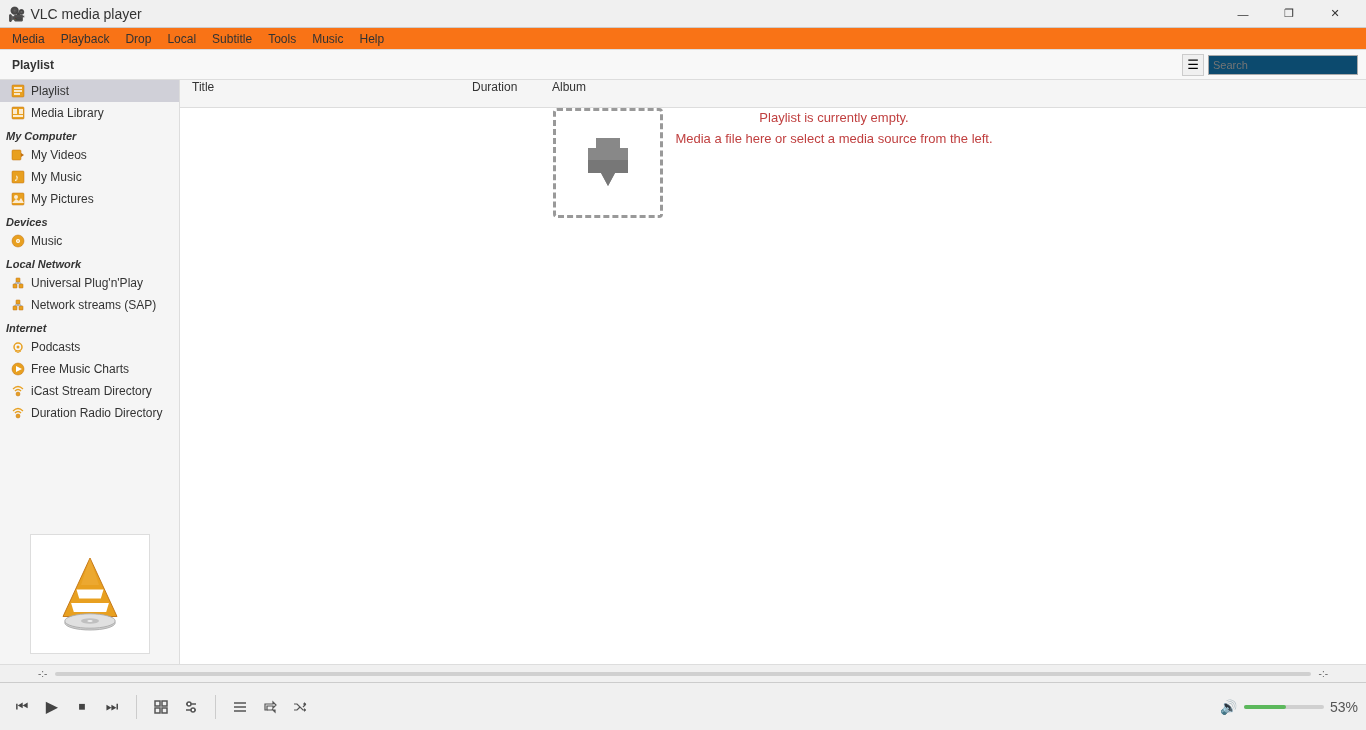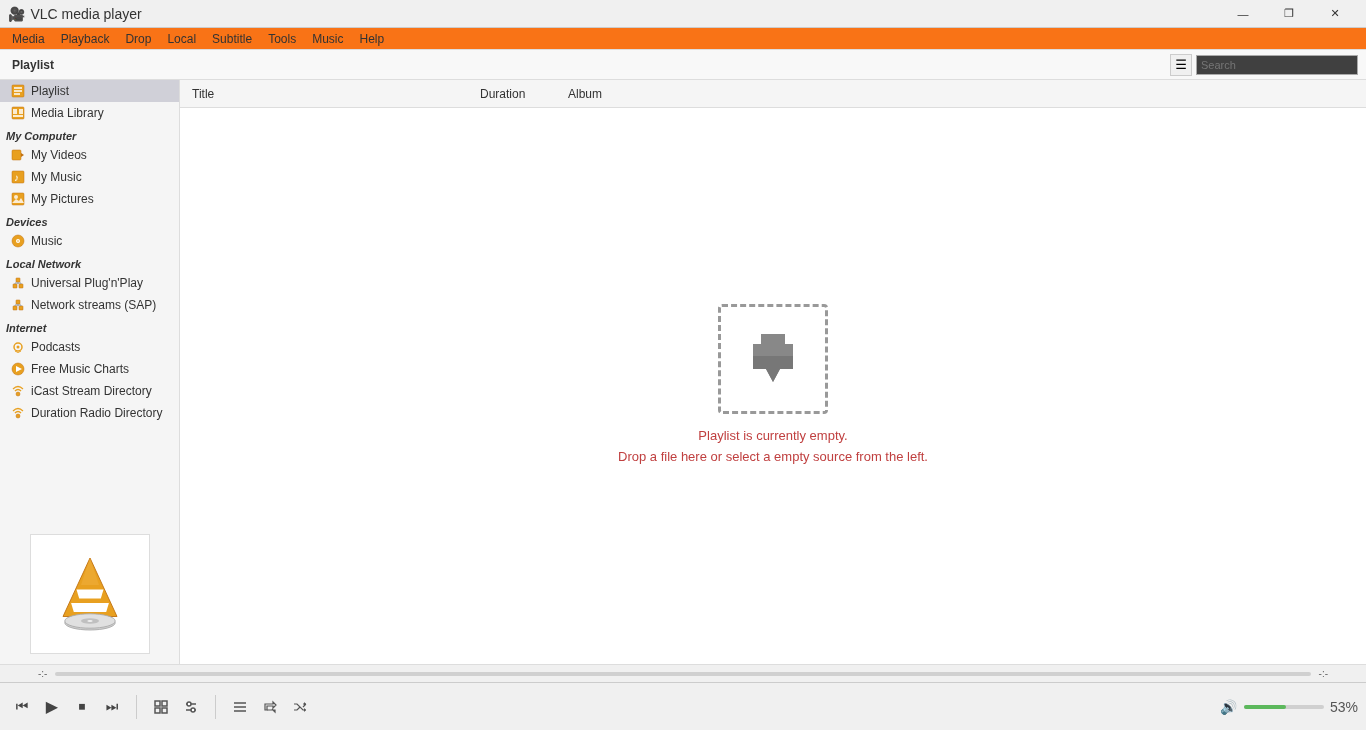--- a/index.html
+++ b/index.html
@@ -65,22 +65,22 @@
       align-items: center;
       gap: 4px;
       padding-right: 4px;
     }
     .toolbar-btn {
       width: 22px; height: 22px; border: 1px solid #ccc; background: #f0f0f0;
       cursor: pointer; display: flex; align-items: center; justify-content: center;
       font-size: 13px;
     }
     #search-box {
-      width: 162px; height: 20px; border: 1px solid #aaa; padding: 0 4px;
-      font-size: 11px; background: #404040; color: #999;
+      width: 150px; height: 20px; border: 1px solid #aaa; padding: 0 4px;
+      font-size: 11px; background: #0c4a6e; color: #999;
     }
 
     
     #content {
       display: flex;
       flex: 1;
       overflow: hidden;
     }
 
     
@@ -139,44 +139,41 @@
       flex: 1;
       background: white;
       display: flex;
       flex-direction: column;
       overflow: hidden;
     }
 
     
     #col-headers {
       display: flex;
-      align-items: center;
       height: 28px;
       border-bottom: 1px solid #ddd;
       background: #f5f5f5;
       padding: 0 4px;
-      gap: 8px;
     }
     .col-header {
       font-size: 12px;
       color: #333;
       padding: 0 8px;
       cursor: pointer;
     }
     .col-header.title { width: 280px; }
     .col-header.duration { width: 80px; }
     .col-header.album { flex: 1; }
 
     
     #playlist-content {
       flex: 1;
       display: flex;
-      align-items: center;
       justify-content: center;
-      flex-direction: column;
+      flex-direction: row;
       gap: 12px;
     }
     #drop-icon-container {
       width: 110px;
       height: 110px;
       border: 3px dashed #999;
       border-radius: 4px;
       display: flex;
       align-items: center;
       justify-content: center;
@@ -448,21 +445,21 @@
       <div id="playlist-content">
         <div id="drop-icon-container">
           <svg width="70" height="70" viewBox="0 0 70 70">
             <polygon points="15,20 55,20 55,45 42,45 35,58 28,45 15,45" fill="#888"></polygon>
             <rect x="23" y="10" width="24" height="22" fill="#888"></rect>
             <polygon points="15,32 55,32 55,45 42,45 35,58 28,45 15,45" fill="#777"></polygon>
           </svg>
         </div>
         <div id="playlist-empty-text">
           <div>Playlist is currently empty.</div>
-          <div>Drop a file here or select a empty source from the left.</div>
+          <div>Media a file here or select a media source from the left.</div>
         </div>
       </div>
 
     </div>
 
   </div>
 
   <div id="seekbar-area">
     <span class="seek-label">-:-</span>
     <div id="seekbar"></div>

